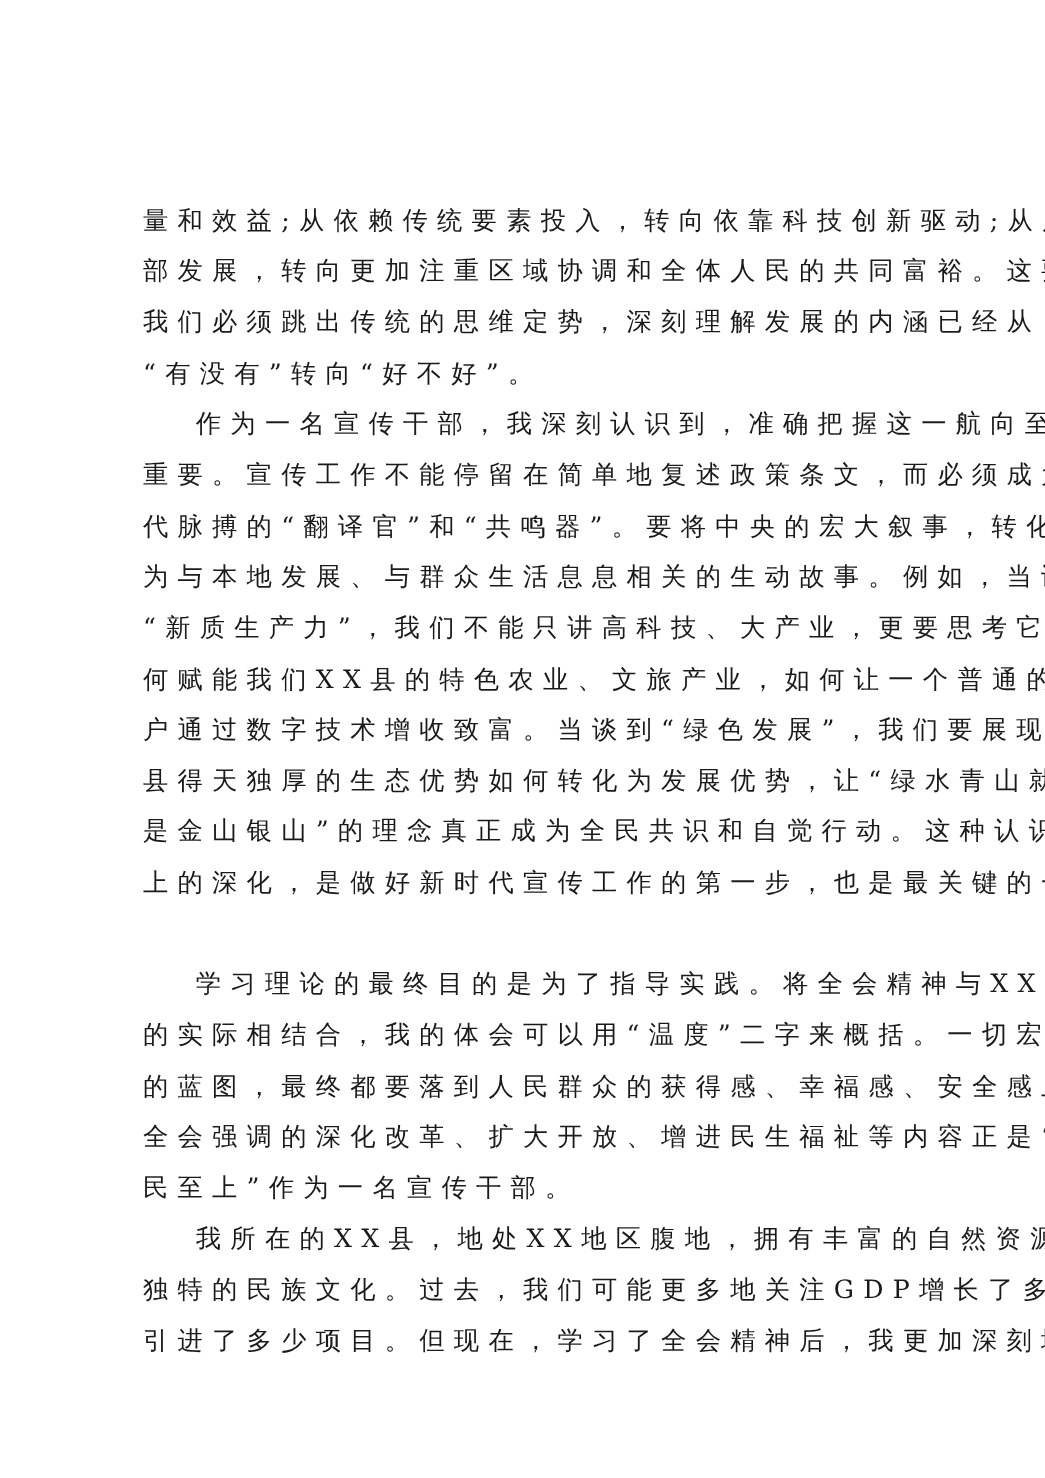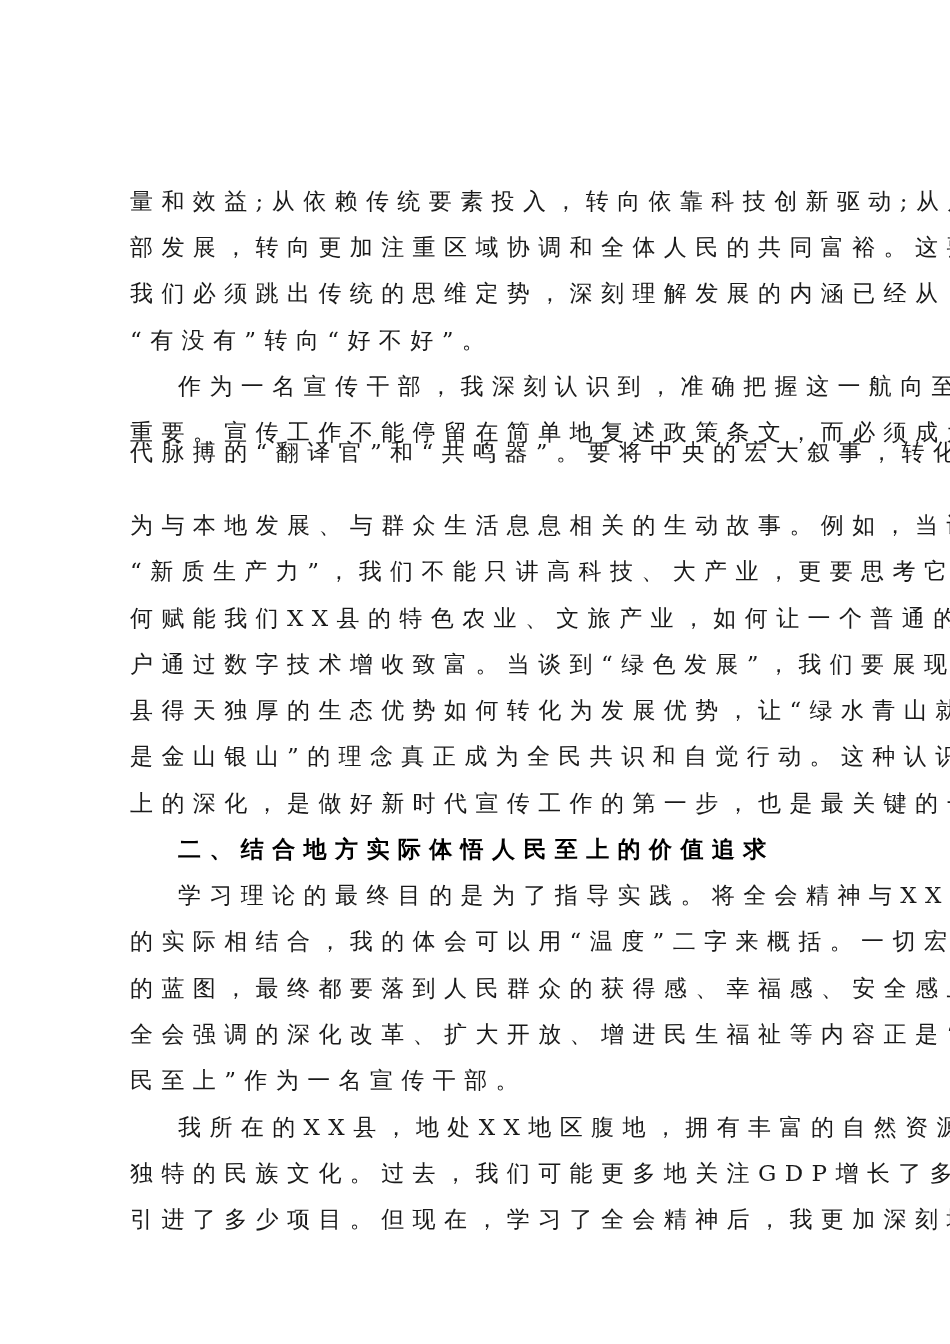--- a/index.html
+++ b/index.html
@@ -18,29 +18,28 @@
 </head>
 <body>
 
 <div class="page">
   <div class="line" style="top:181px">量和效益;从依赖传统要素投入，转向依靠科技创新驱动;从局</div>
   <div class="line" style="top:227px">部发展，转向更加注重区域协调和全体人民的共同富裕。这要求</div>
   <div class="line" style="top:273px">我们必须跳出传统的思维定势，深刻理解发展的内涵已经从</div>
   <div class="line" style="top:320px">“有没有”转向“好不好”。</div>
   <div class="line" style="top:366px; left:178px">作为一名宣传干部，我深刻认识到，准确把握这一航向至关</div>
   <div class="line" style="top:412px">重要。宣传工作不能停留在简单地复述政策条文，而必须成为时</div>
-  <div class="line" style="top:432px">代脉搏的“翻译官”和“共鸣器”。要将中央的宏大叙事，转化</div>
+  <div class="line" style="top:459px">代脉搏的“翻译官”和“共鸣器”。要将中央的宏大叙事，转化</div>
   <div class="line" style="top:505px">为与本地发展、与群众生活息息相关的生动故事。例如，当谈到</div>
   <div class="line" style="top:551px">“新质生产力”，我们不能只讲高科技、大产业，更要思考它如</div>
   <div class="line" style="top:598px">何赋能我们XX县的特色农业、文旅产业，如何让一个普通的农</div>
   <div class="line" style="top:644px">户通过数字技术增收致富。当谈到“绿色发展”，我们要展现XX</div>
   <div class="line" style="top:690px">县得天独厚的生态优势如何转化为发展优势，让“绿水青山就</div>
   <div class="line" style="top:736px">是金山银山”的理念真正成为全民共识和自觉行动。这种认识</div>
   <div class="line" style="top:783px">上的深化，是做好新时代宣传工作的第一步，也是最关键的一步。</div>
-  <div class="line heading" style="top:829px; left:178px">二、结合地方实际体悟人民至上的价值追求</div>
   <div class="line" style="top:875px; left:178px">学习理论的最终目的是为了指导实践。将全会精神与XX县</div>
   <div class="line" style="top:921px">的实际相结合，我的体会可以用“温度”二字来概括。一切宏伟</div>
   <div class="line" style="top:968px">的蓝图，最终都要落到人民群众的获得感、幸福感、安全感上。</div>
   <div class="line" style="top:1014px">全会强调的深化改革、扩大开放、增进民生福祉等内容正是“人</div>
   <div class="line" style="top:1060px">民至上”作为一名宣传干部。</div>
   <div class="line" style="top:1107px; left:178px">我所在的XX县，地处XX地区腹地，拥有丰富的自然资源和</div>
   <div class="line" style="top:1153px">独特的民族文化。过去，我们可能更多地关注GDP增长了多少，</div>
   <div class="line" style="top:1199px">引进了多少项目。但现在，学习了全会精神后，我更加深刻地体</div>
 </div>
 

